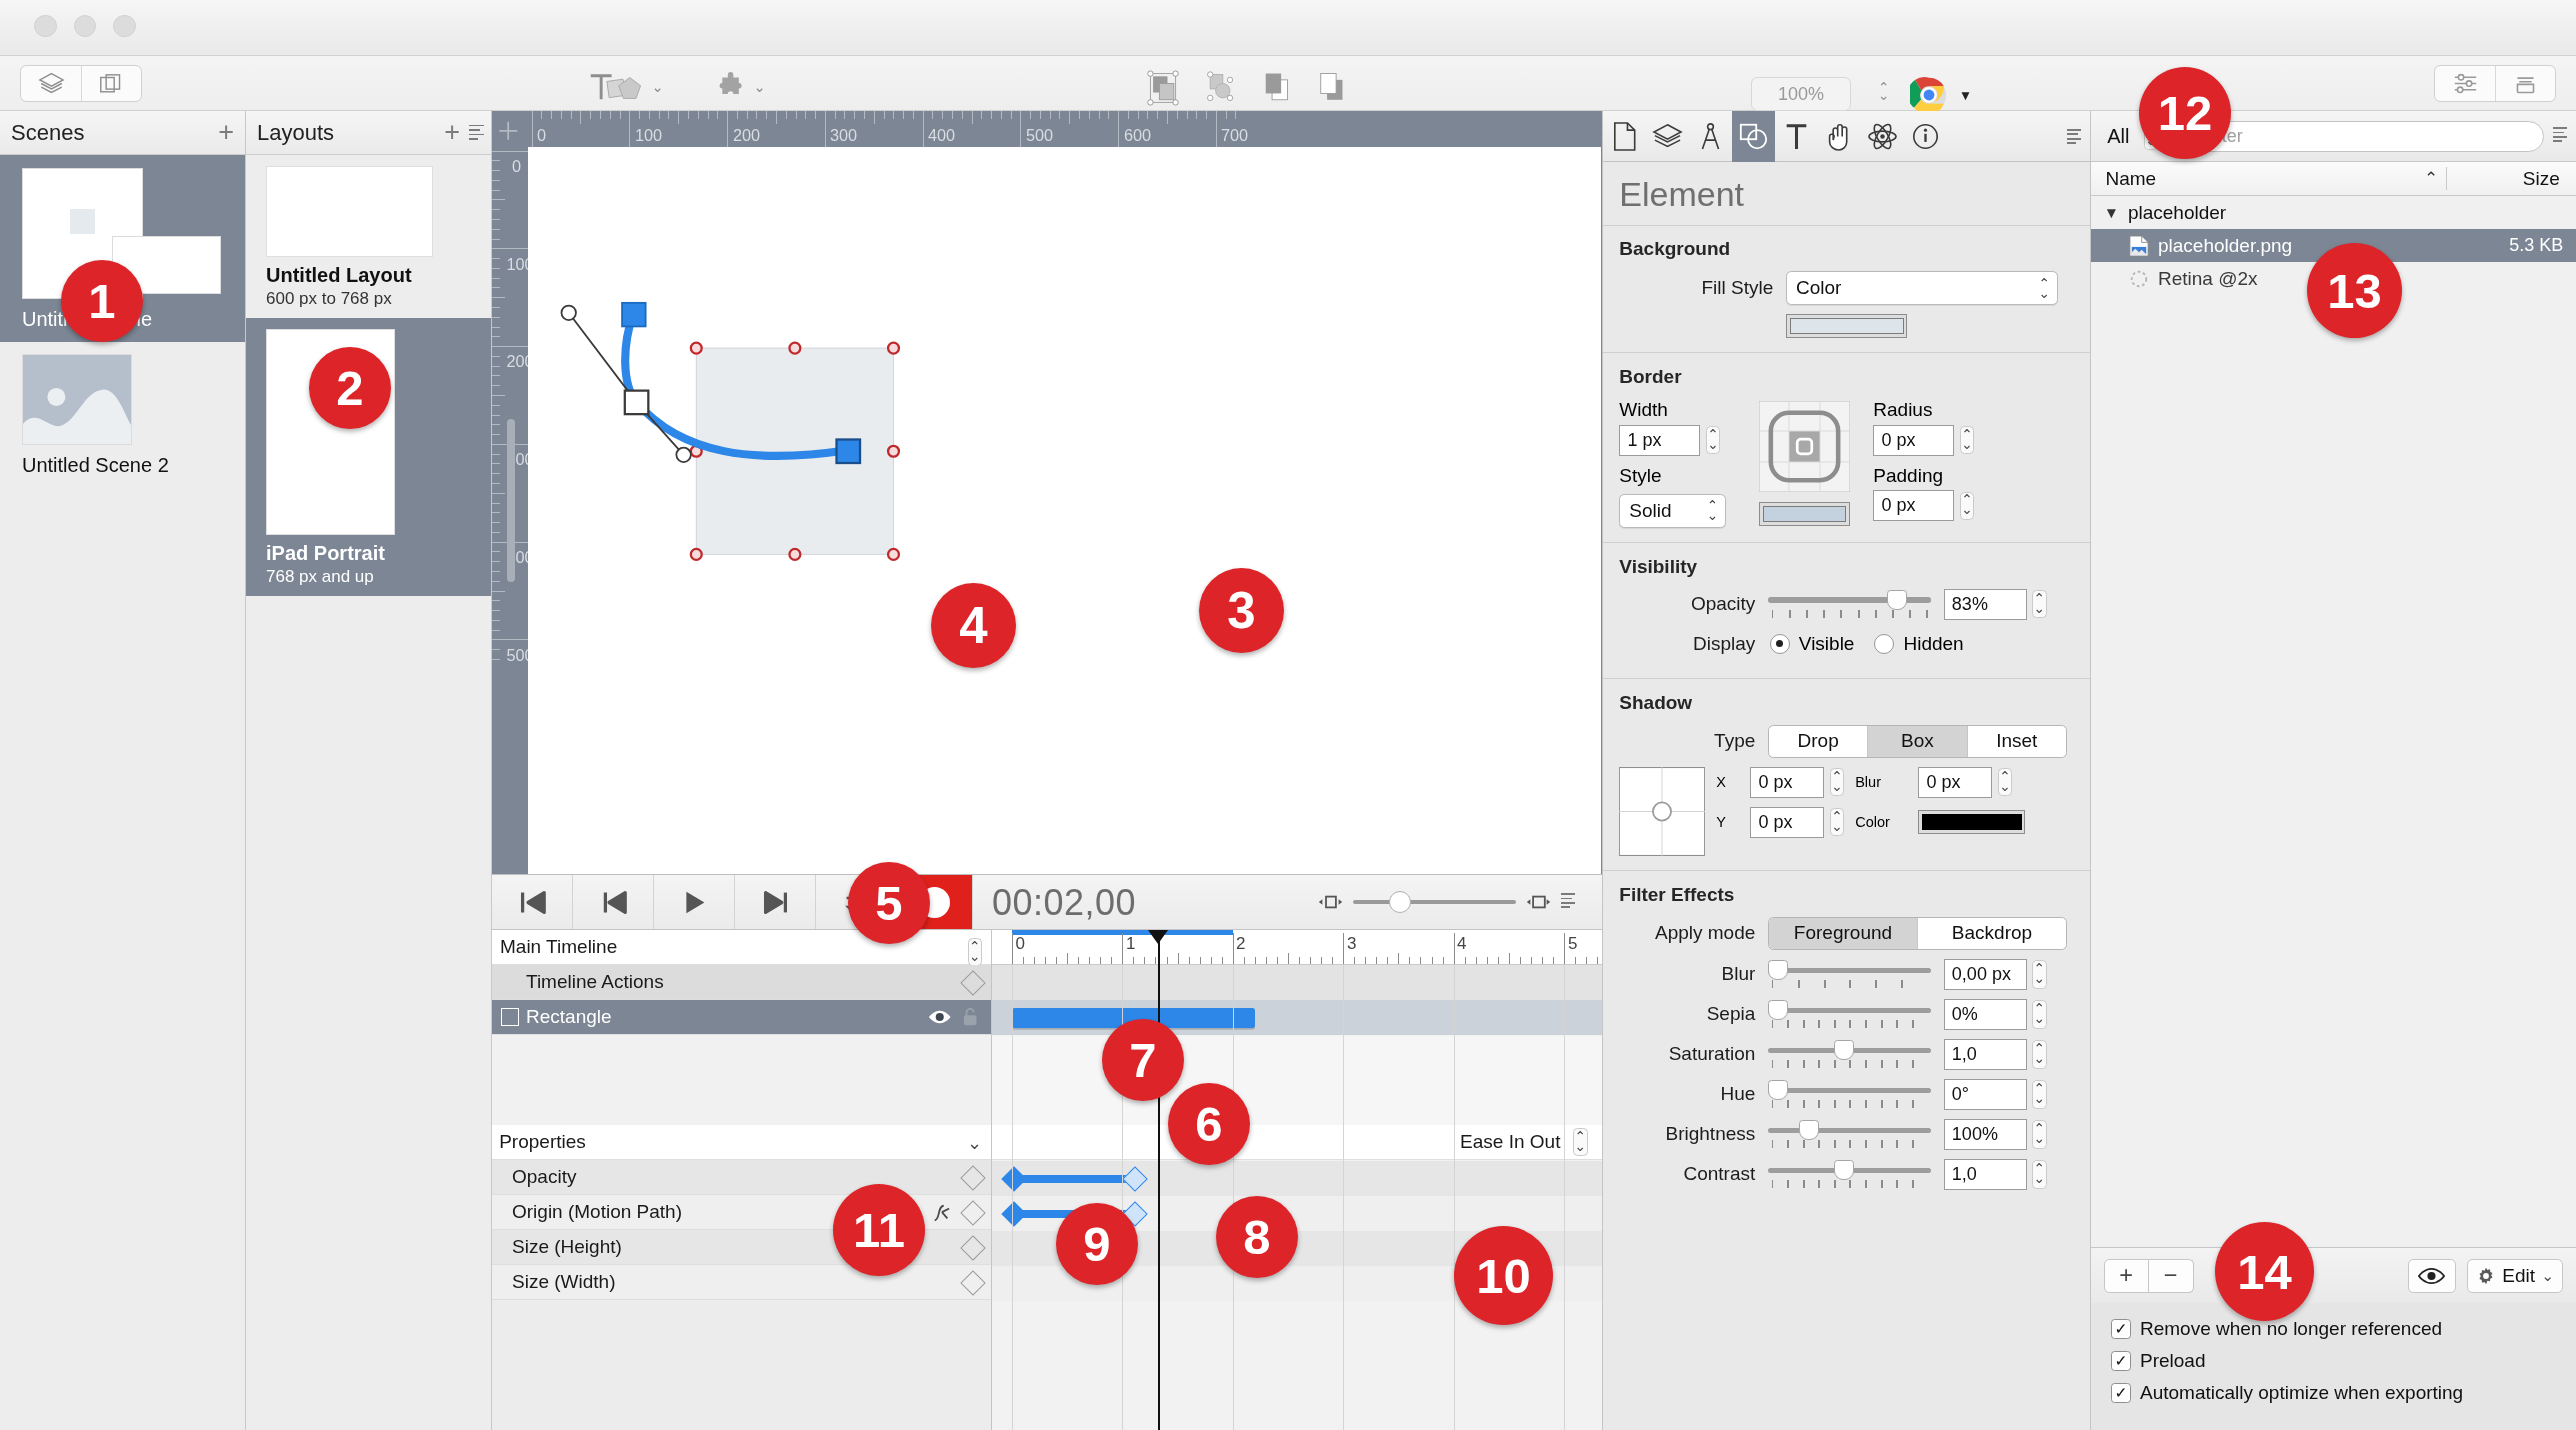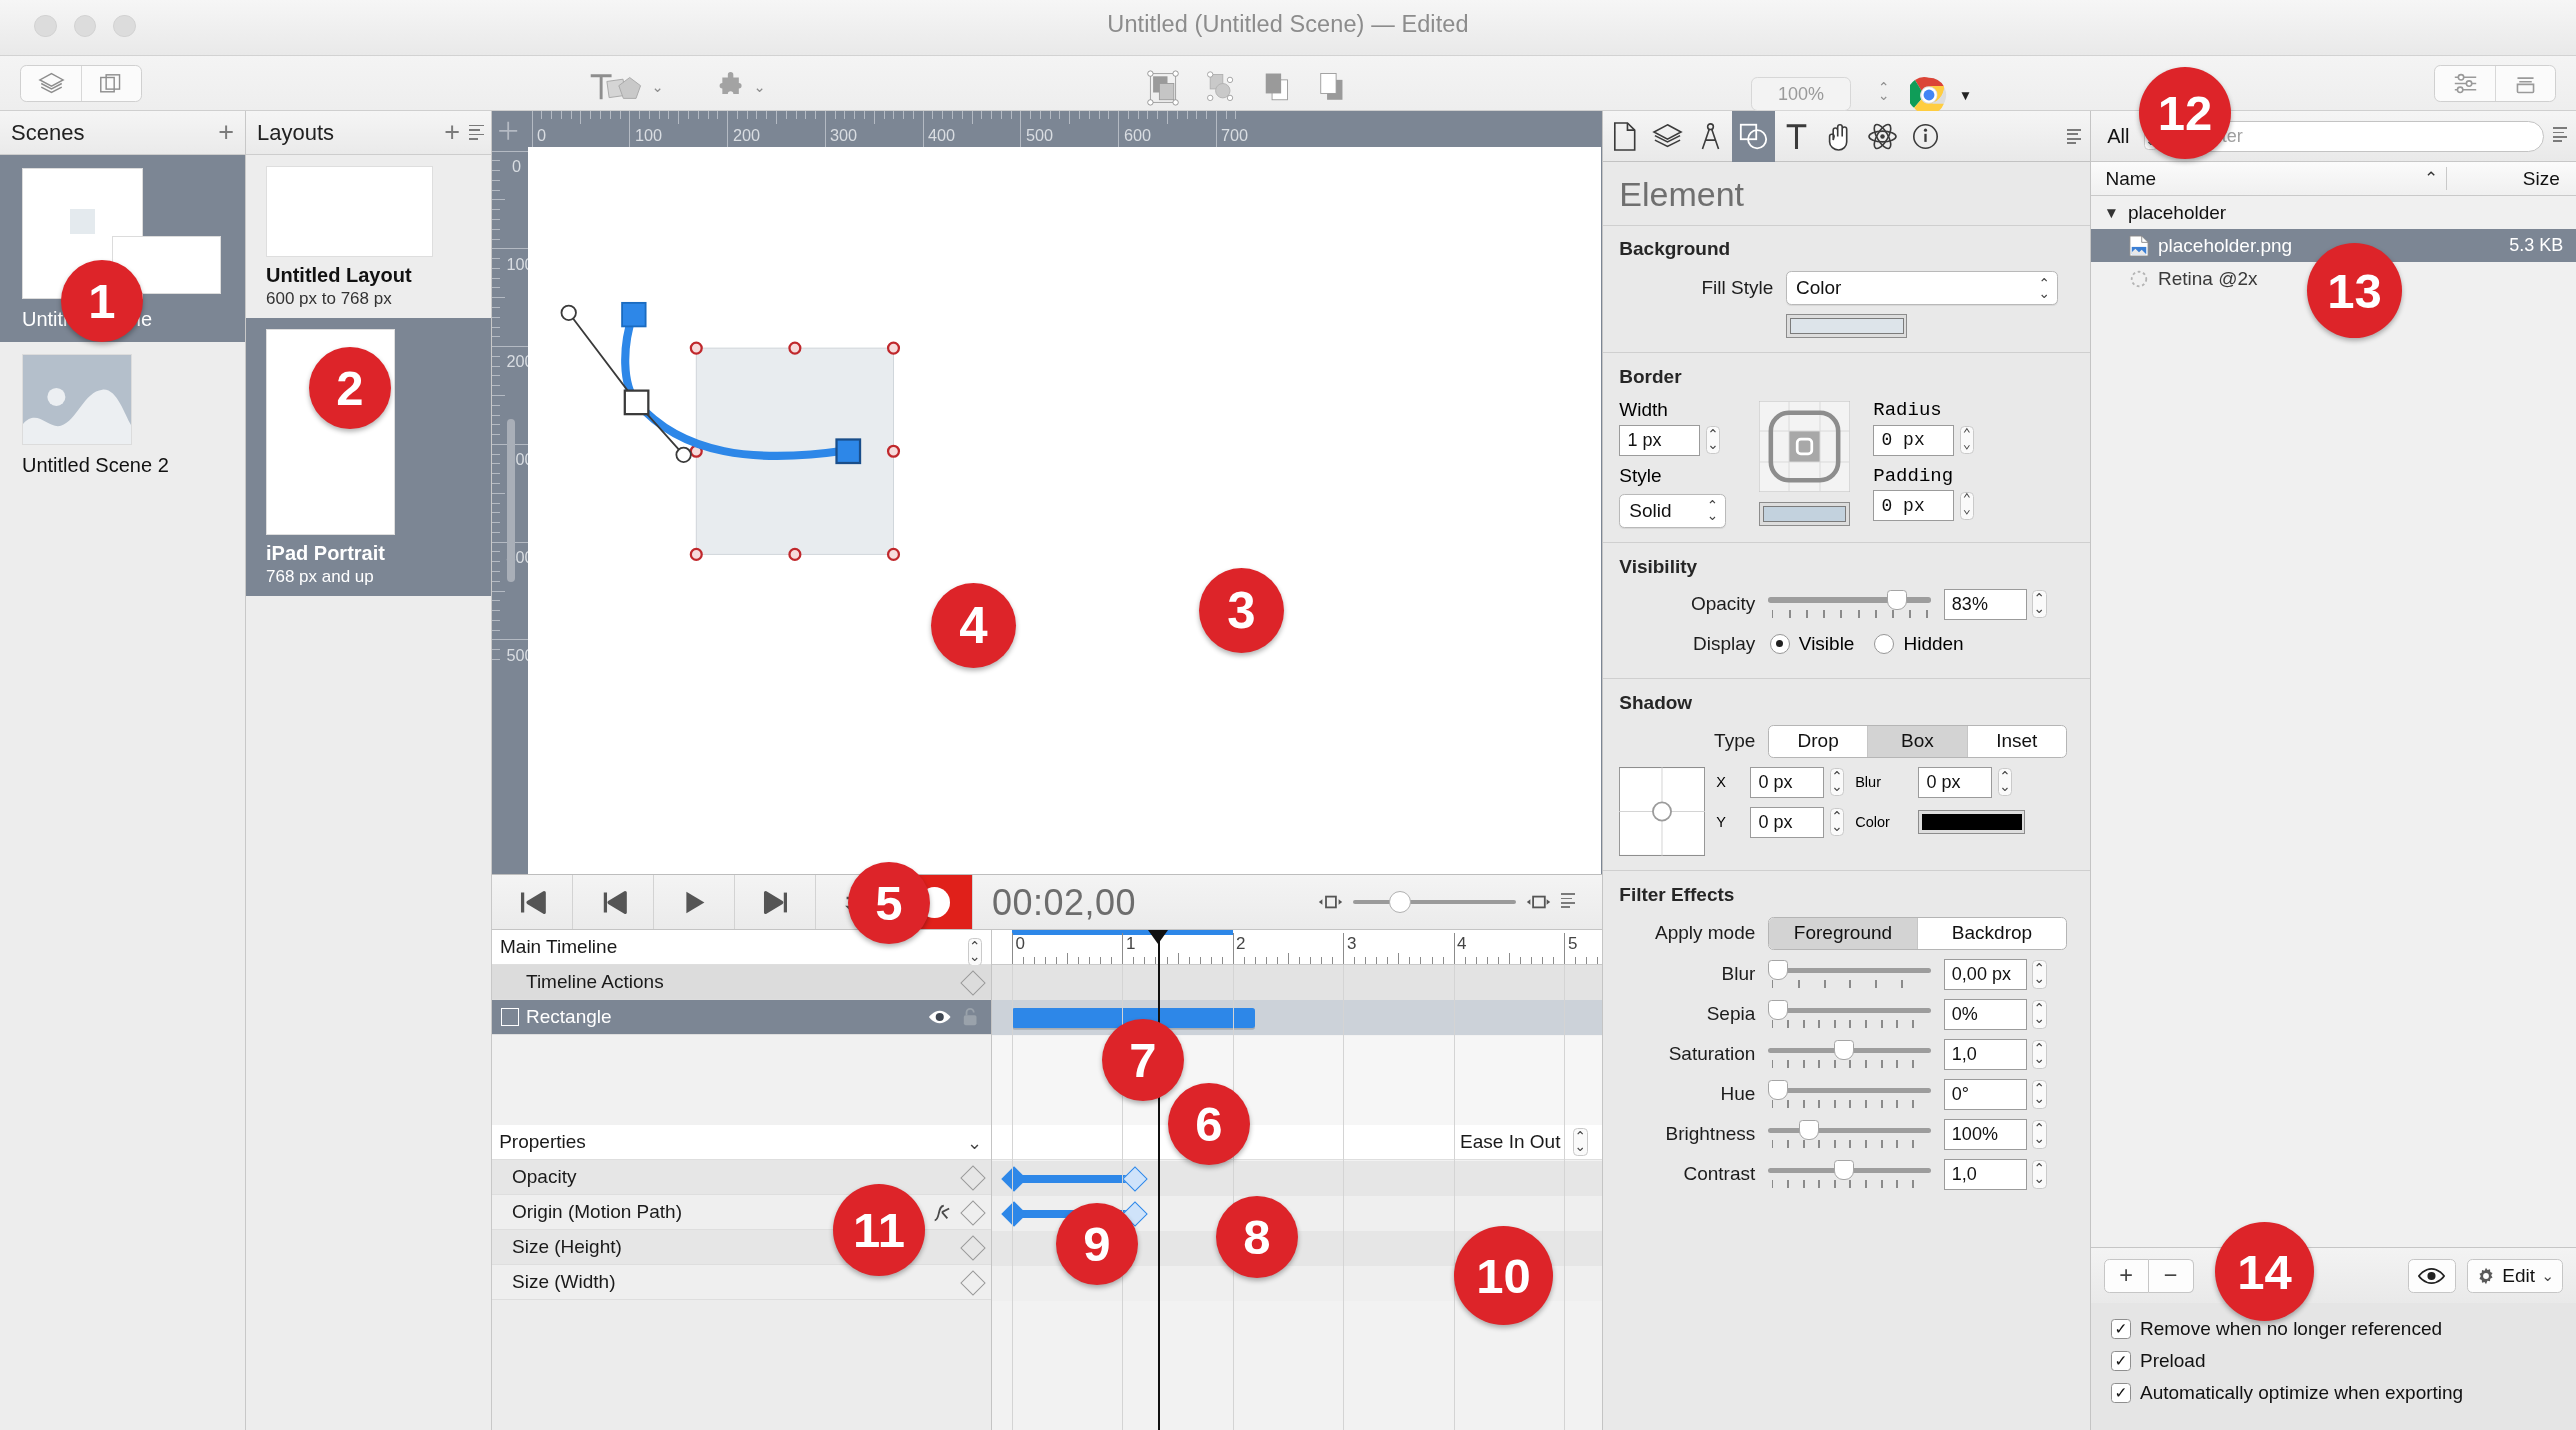--- a/index.html
+++ b/index.html
@@ -216,21 +216,20 @@
 <body>
 
 <div class="app">
 
   <div class="titlebar">
     <div class="traffic">
       <i></i>
       <i></i>
       <i></i>
     </div>
-    <div class="win-title">Untitled (Untitled Scene) — Edited</div>
   </div>
 
   <div class="toolbar">
     <div class="seg" style="left:20px; top:9px;">
       <div>
         <svg width="27" height="25" viewBox="0 0 30 28">
             <g fill="none" stroke="#8e8e8e" stroke-width="1.6">
           <path d="M15 3 L28 10 L15 17 L2 10 Z"></path>
               <path d="M3.5 14 L15 20 L26.5 14"></path>
               <path d="M3.5 18 L15 24 L26.5 18"></path>
@@ -879,21 +878,21 @@
             <rect x="33" y="33" width="34" height="34" fill="#a8a8a8"></rect>
             <path d="M33 0v100M67 0v100M0 33h100M0 67h100" stroke="#d7d7d7"></path>
             <rect x="13" y="13" width="74" height="74" rx="20" fill="none" stroke="#8d8d8d" stroke-width="5"></rect>
             <rect x="42" y="42" width="16" height="16" rx="4" fill="#a8a8a8" stroke="#fff" stroke-width="3"></rect>
           </svg>
           <div class="colorwell" style="margin-left:12.7px; margin-top:7.2px; width:91px; height:23.5px;">
             <div id="bdcolor" style="background: rgb(195, 210, 222); border: 0.9px solid rgb(123, 123, 123);"></div>
           </div>
         </div>
 
-        <div style="width:172px;font-family:Liberation Mono, monospace;">
+        <div style="width:172px;">
           <div class="lab" style="font-size:19px; text-align:left;">Radius</div>
           <div style="display:flex;align-items:center;margin:3.6px 0 9px 0;">
             <div class="inp" style="width:81px;">
                 <span>0 px</span>
               </div>
             <span class="stepv">⌃<br>⌄</span>
           </div>
           <div class="lab" style="font-size:19px; text-align:left;">Padding</div>
           <div style="display:flex;align-items:center;margin-top:3.6px;">
             <div class="inp" style="width:81px;">

